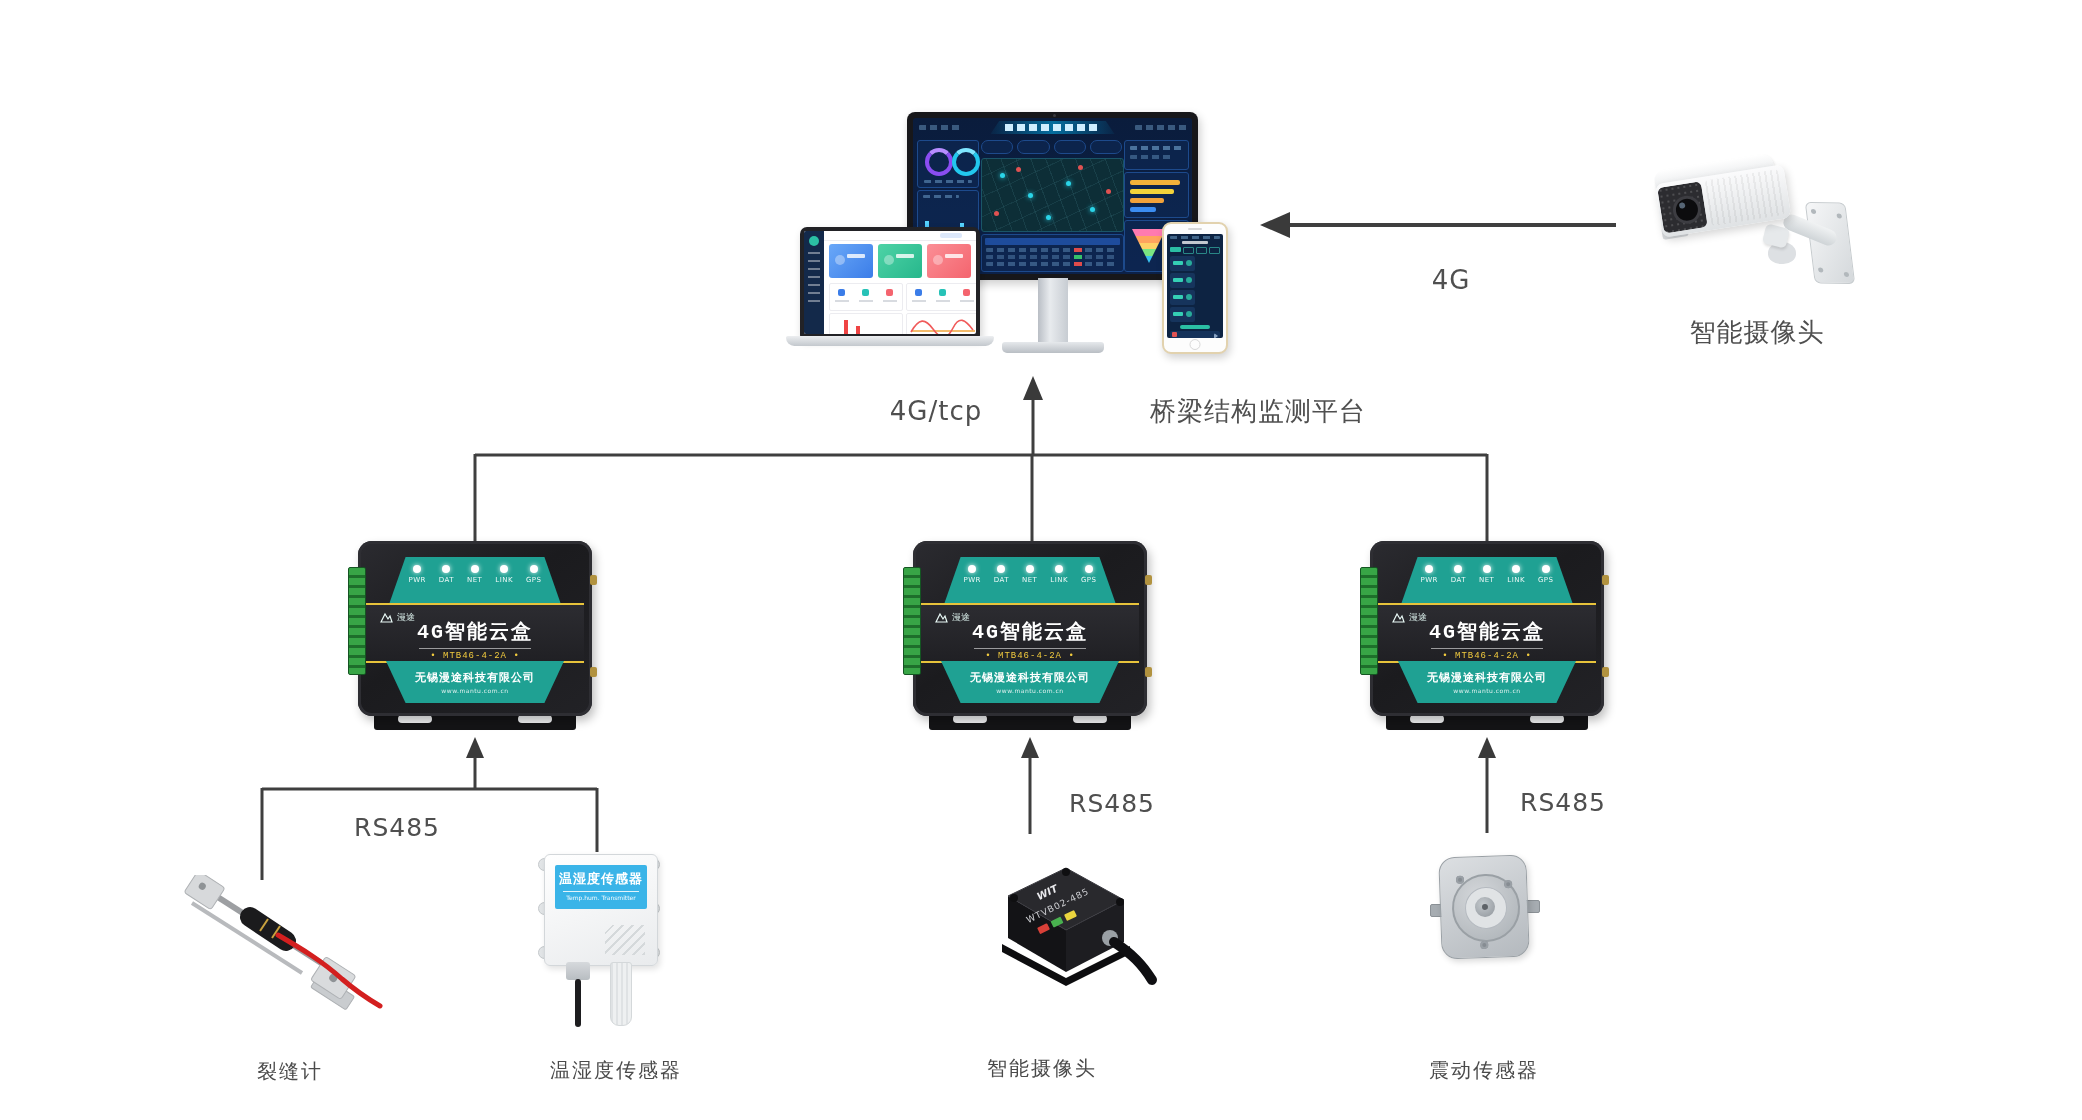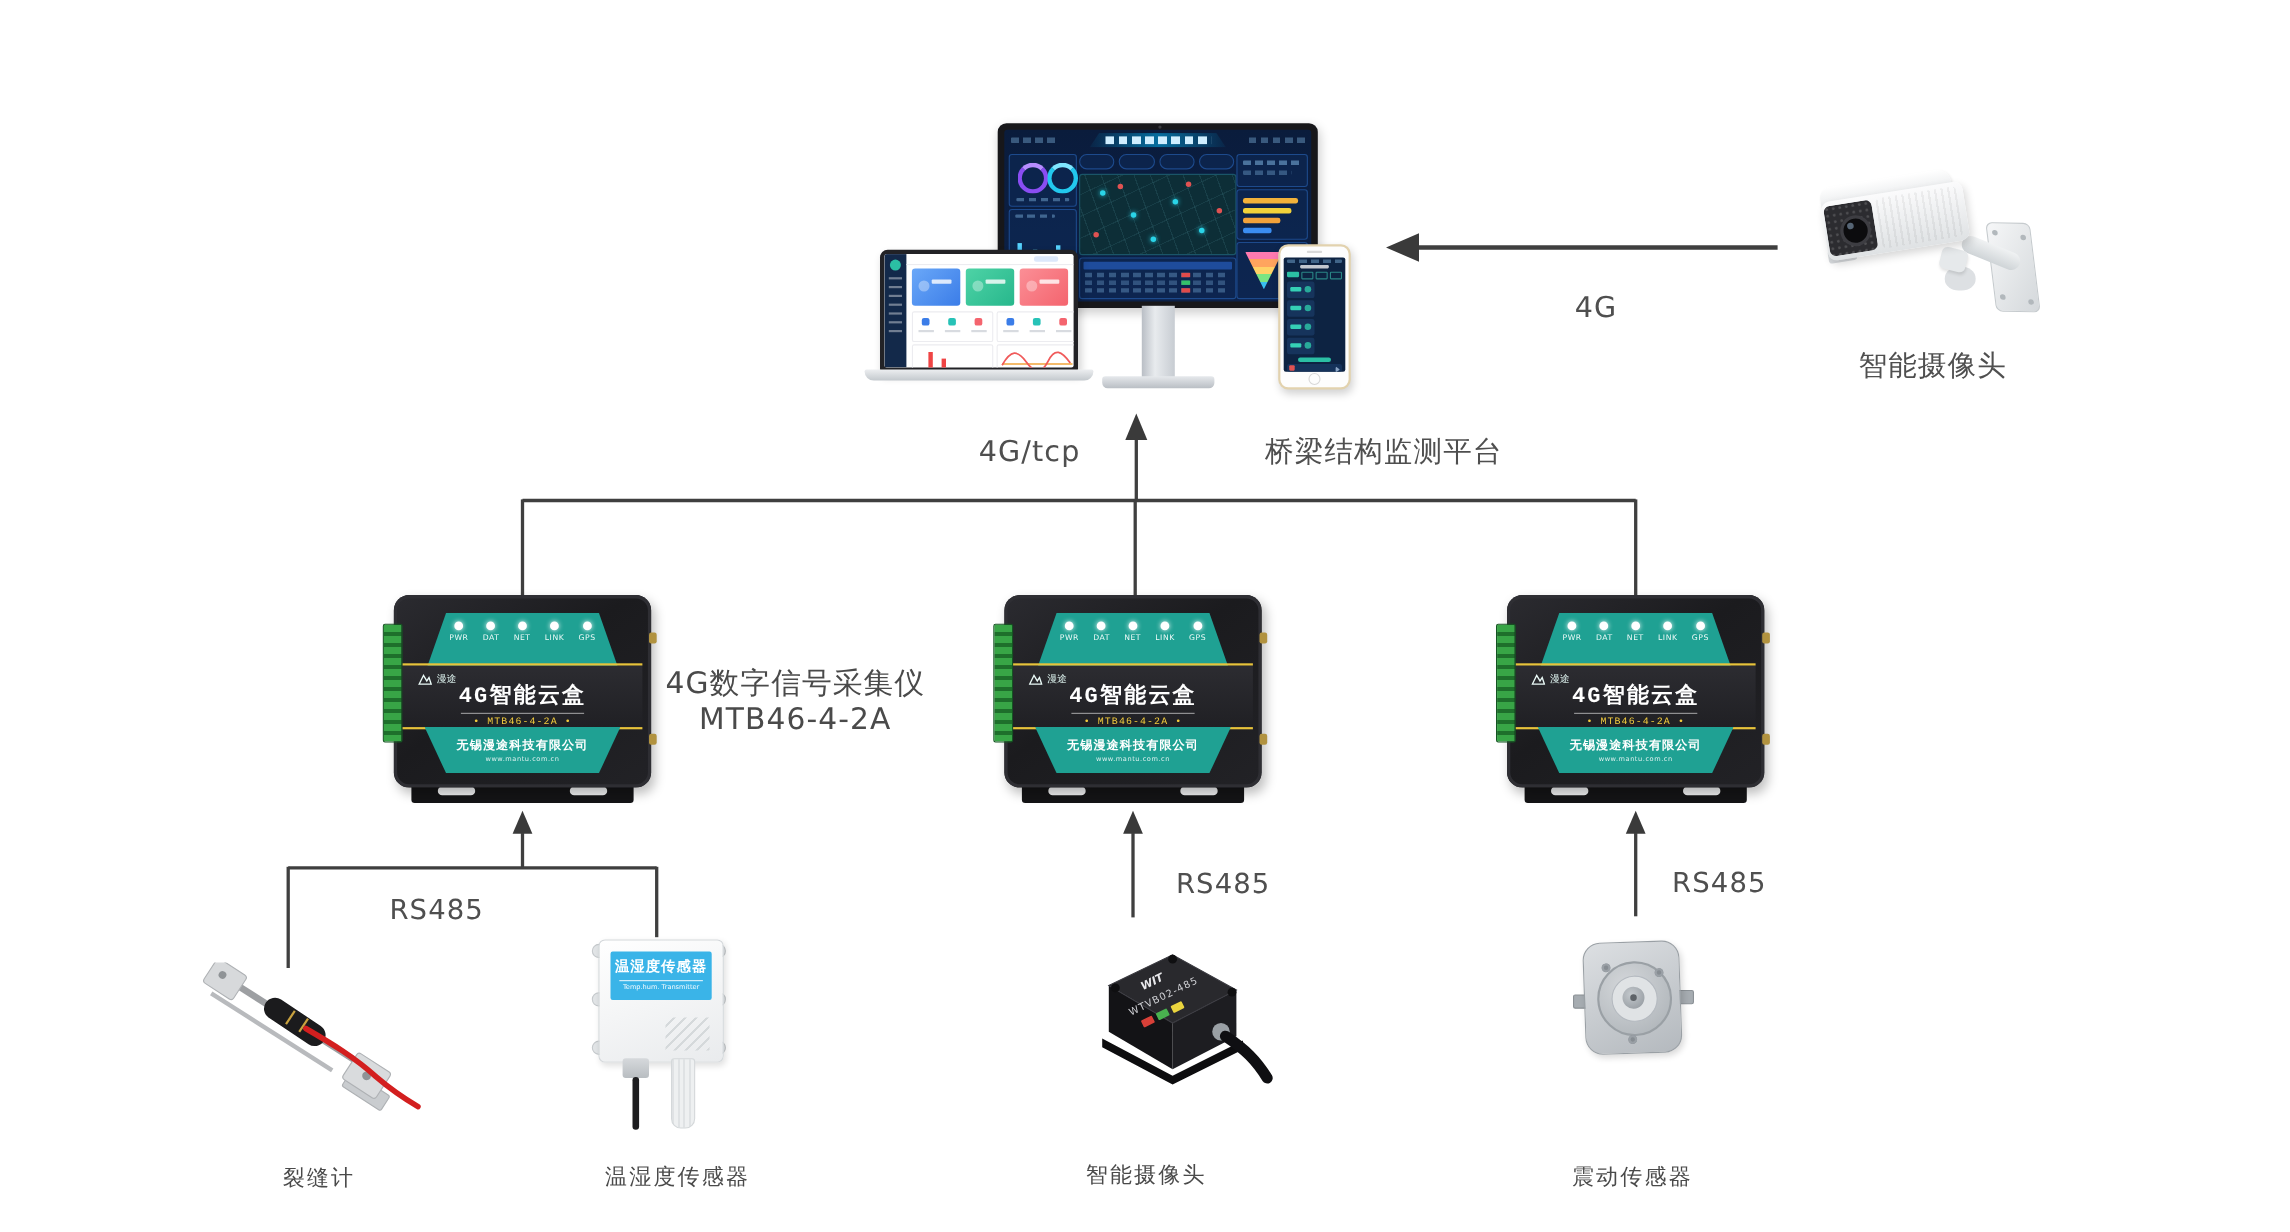--- a/index.html
+++ b/index.html
@@ -203,24 +203,20 @@
     <line x1="1030" y1="757" x2="1030" y2="834" stroke="#3f3f3f" stroke-width="3"></line>
 
     <polygon points="1487,737 1478,758 1496,758" fill="#3a3a3a"></polygon>
     <line x1="1487" y1="757" x2="1487" y2="833" stroke="#3f3f3f" stroke-width="3"></line>
   </svg>
 
   <div class="lbl" style="left:936px;top:411px;">4G/tcp</div>
   <div class="lbl" style="left:1258px;top:411px;">桥梁结构监测平台</div>
   <div class="lbl" style="left:1451px;top:280px;">4G</div>
   <div class="lbl" style="left:1757px;top:332px;">智能摄像头</div>
-  <div class="annotation" style="left:723px;top:638px;">
-    <div>4G数字信号采集仪</div>
-    <div>MTB46-4-2A</div>
-  </div>
   <div class="lbl small" style="left:397px;top:827px;">RS485</div>
   <div class="lbl small" style="left:1112px;top:803px;">RS485</div>
   <div class="lbl small" style="left:1563px;top:802px;">RS485</div>
   <div class="caption" style="left:290px;top:1071px;">裂缝计</div>
   <div class="caption" style="left:616px;top:1070px;">温湿度传感器</div>
   <div class="caption" style="left:1042px;top:1068px;">智能摄像头</div>
   <div class="caption" style="left:1484px;top:1070px;">震动传感器</div>
 
   <div class="monitor">
     <div class="mon-screen">

